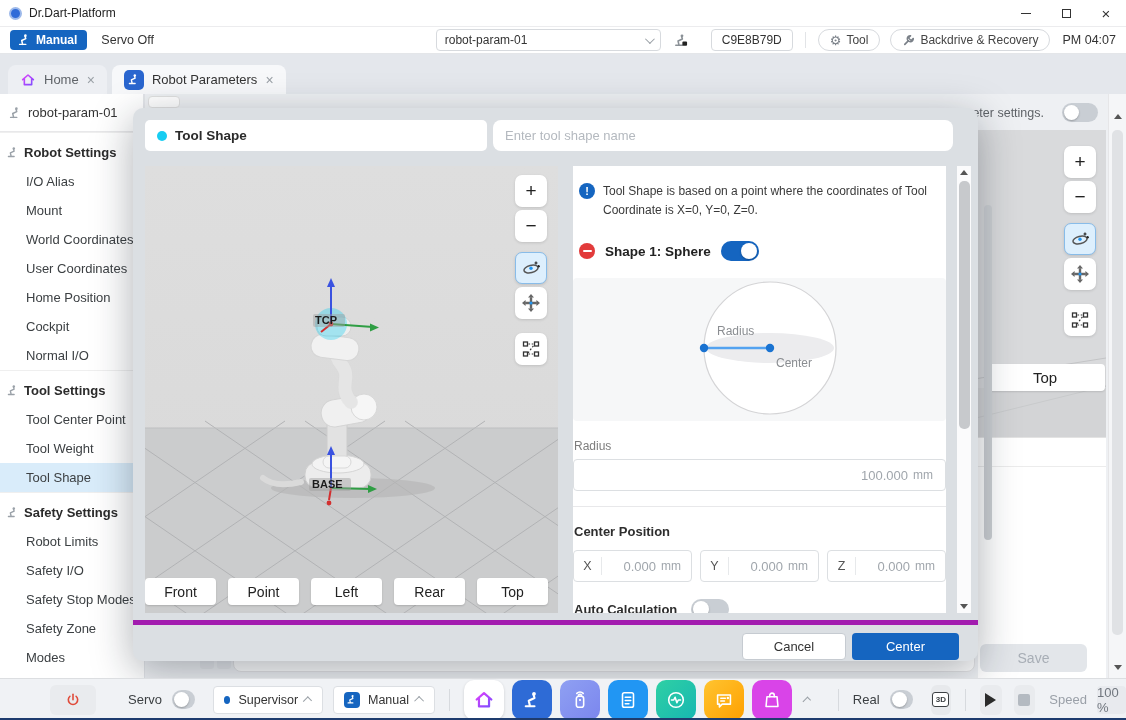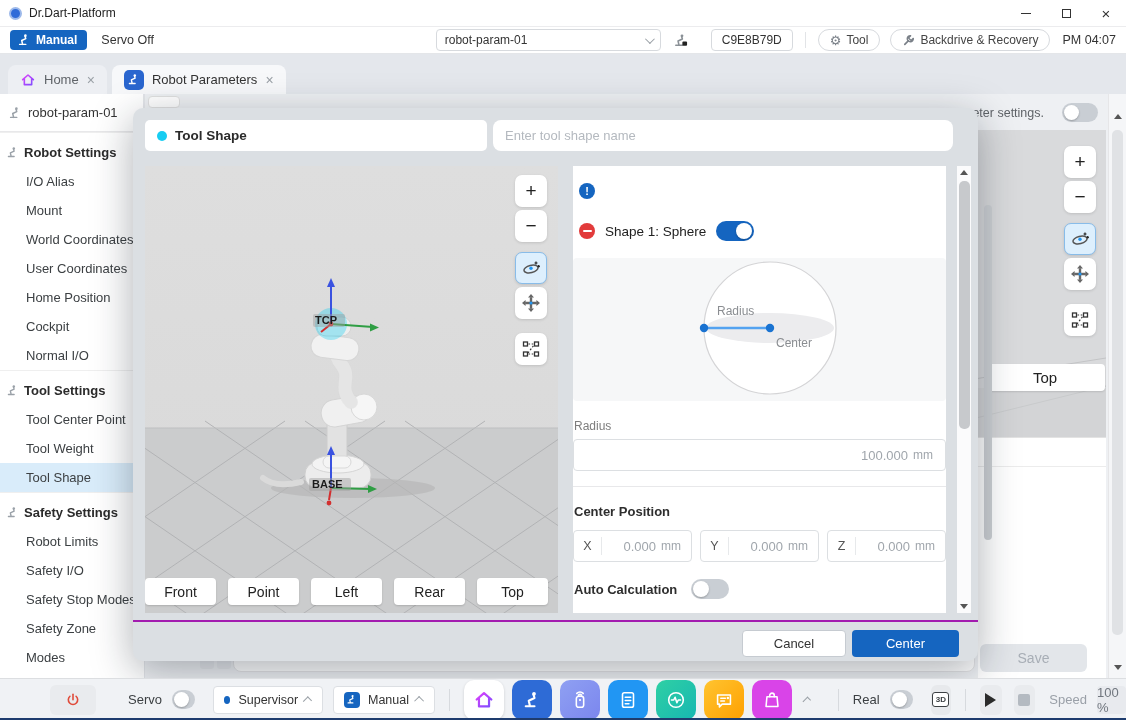--- a/index.html
+++ b/index.html
@@ -98,21 +98,21 @@
   .view-btn-row { position:absolute; left:0; bottom:8px; display:flex; gap:12px; }
   .view-btn { width:71px; height:27px; background:#fff; border-radius:4px; box-shadow:0 1px 2px rgba(0,0,0,.15); display:flex; align-items:center; justify-content:center; font-size:14px; color:#222; }
 
   .rpanel { position:absolute; left:440px; top:58px; width:373px; height:447px; background:#fff; overflow:hidden; padding-top:14px; }
   .info-row { display:flex; gap:8px; padding:2px 10px 0 6px; }
   .info-ic { flex:0 0 auto; width:16px; height:16px; border-radius:50%; background:#1565c0; color:#fff; font-size:11px; font-weight:bold; display:flex; align-items:center; justify-content:center; margin-top:1px; }
   .info-text { font-size:12px; line-height:1.55; color:#3a3a3a; width:330px; }
   .shape-row { display:flex; align-items:center; gap:10px; margin:22px 0 0 6px; }
   .minus-ic { width:16px; height:16px; border-radius:50%; background:#e23b3b; position:relative; }
   .minus-ic::after { content:""; position:absolute; left:3.5px; top:7px; width:9px; height:2px; background:#fff; border-radius:1px; }
-  .shape-title { font-weight:normal; font-size:13.5px; color:#222; }
+  .shape-title { font-weight:bold; font-size:13.5px; color:#222; }
   .shape-toggle { width:38px; height:20px; }
   .shape-toggle .knob { width:16px; height:16px; }
   .diagram { margin-top:17px; width:373px; height:143px; background:#f6f7f8; border-radius:4px; }
   .radius-label { margin:18px 0 6px 1px; font-size:12px; color:#7d7d7d; }
   .field { background:#fff; border:1px solid #dcdfe2; border-radius:4px; display:flex; align-items:center; }
   .radius-field { width:373px; height:32px; justify-content:flex-end; padding-right:12px; }
   .field .val { font-size:13px; color:#a0a6ac; }
   .field .unit { font-size:12px; color:#a0a6ac; margin-left:5px; }
   .rp-divider { margin-top:15px; width:373px; height:1px; background:#e8e8ea; }
   .cp-label { margin:17px 0 11px 1px; font-weight:bold; font-size:13px; color:#2e2e2e; }
@@ -125,21 +125,21 @@
   .autocalc-row { display:flex; align-items:center; gap:14px; margin:17px 0 0 1px; }
   .autocalc-label { font-weight:bold; font-size:13px; color:#2e2e2e; }
   .autocalc-toggle { width:38px; height:20px; }
   .autocalc-toggle .knob { width:16px; height:16px; }
 
   .modal-scroll { position:absolute; left:824px; top:58px; width:14px; height:447px; background:#fbfbfc; }
   .modal-scroll .tri-up { position:absolute; left:3px; top:4px; }
   .modal-scroll .tri-down { position:absolute; left:3px; bottom:4px; }
   .modal-scroll .thumb { position:absolute; left:1.5px; top:15px; width:11px; height:248px; background:#c7c9cc; border-radius:5px; }
 
-  .modal-footer { position:absolute; left:0; top:512px; width:845px; height:41px; border-top:2px solid #a21caf; }
+  .modal-footer { position:absolute; left:0; top:512px; width:845px; height:41px; border-top:5px solid #a21caf; }
   .cancel-btn { position:absolute; left:609px; top:8px; width:104px; height:27px; background:#fff; border:1px solid #c6cbd1; border-radius:4px; font-size:13px; color:#333; display:flex; align-items:center; justify-content:center; }
   .confirm-btn { position:absolute; left:719px; top:8px; width:107px; height:27px; background:#1565c0; border-radius:4px; font-size:13px; color:#fff; display:flex; align-items:center; justify-content:center; }
 
   
   .bottombar { position:absolute; left:0; top:678px; width:1126px; height:42px; background:#f0f2f5; border-top:1px solid #dcdee1; display:flex; align-items:center; padding-left:50px; }
   .power-btn { width:76px; height:30px; background:#e9ebee; border-radius:6px; display:flex; align-items:center; justify-content:center; }
   .bb-label { font-size:13px; color:#3c4043; }
   .servo-toggle, .real-toggle { width:38px; height:19px; margin-left:10px; }
   .servo-toggle .knob, .real-toggle .knob { width:15px; height:15px; }
   .bb-select { height:28px; background:#fff; border:1px solid #dcdfe3; border-radius:4px; display:flex; align-items:center; gap:8px; padding:0 10px; font-size:12.5px; color:#333; }
@@ -478,20 +478,21 @@
           <div class="view-btn">Point</div>
           <div class="view-btn">Left</div>
           <div class="view-btn">Rear</div>
           <div class="view-btn">Top</div>
         </div>
       </div>
 
       <div class="rpanel">
         <div class="info-row">
           <span class="info-ic">!</span>
+          <div class="info-text">Tool Shape is based on a point where the coordinates of Tool Coordinate is X=0, Y=0, Z=0.</div>
         </div>
         <div class="shape-row">
           <span class="minus-ic"></span>
           <span class="shape-title">Shape 1: Sphere</span>
           <div class="toggle on shape-toggle">
               <div class="knob"></div>
             </div>
         </div>
         <div class="diagram">
           <svg width="373" height="143">

